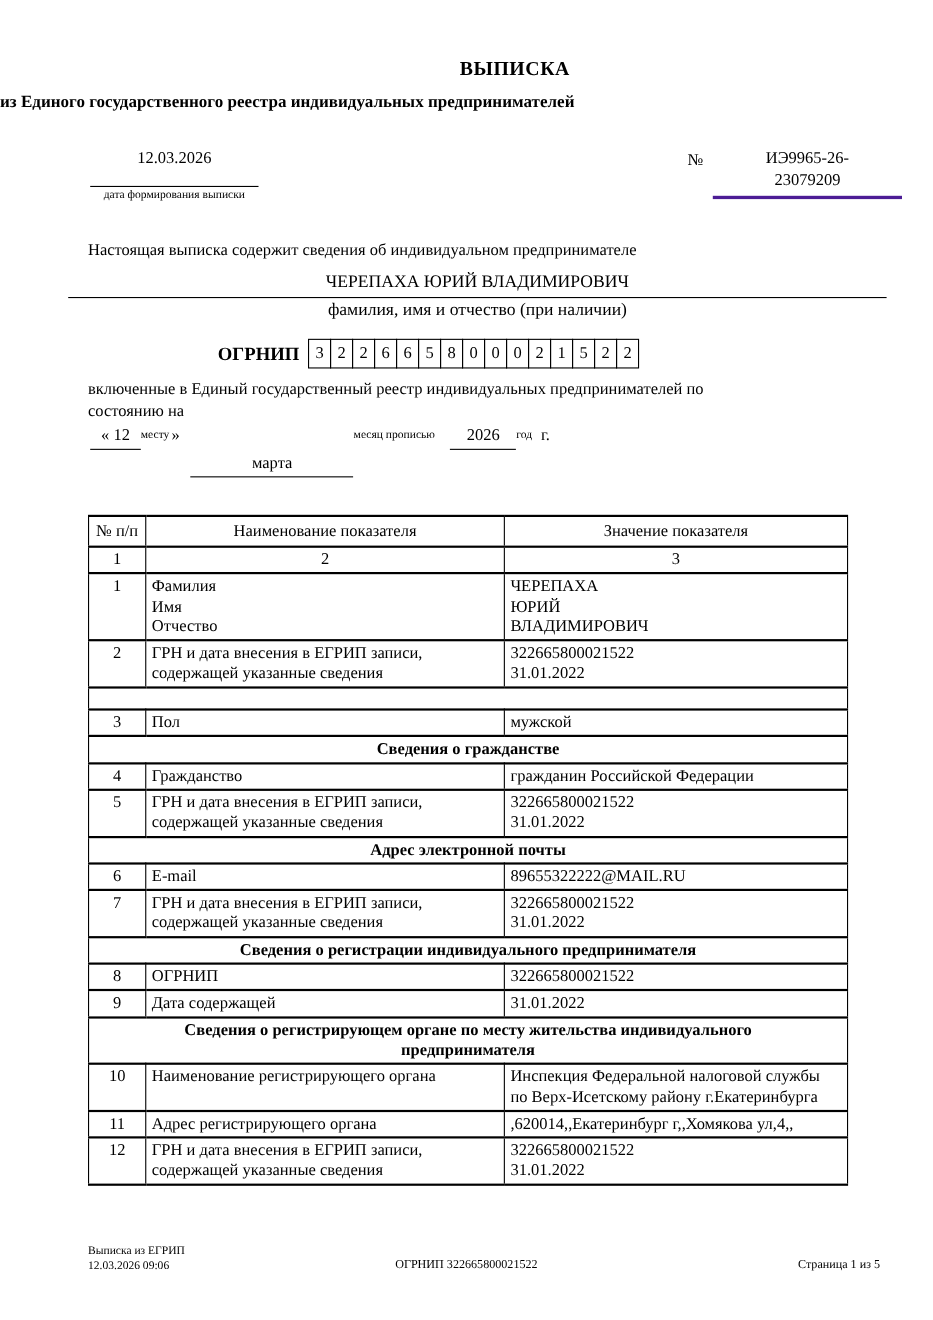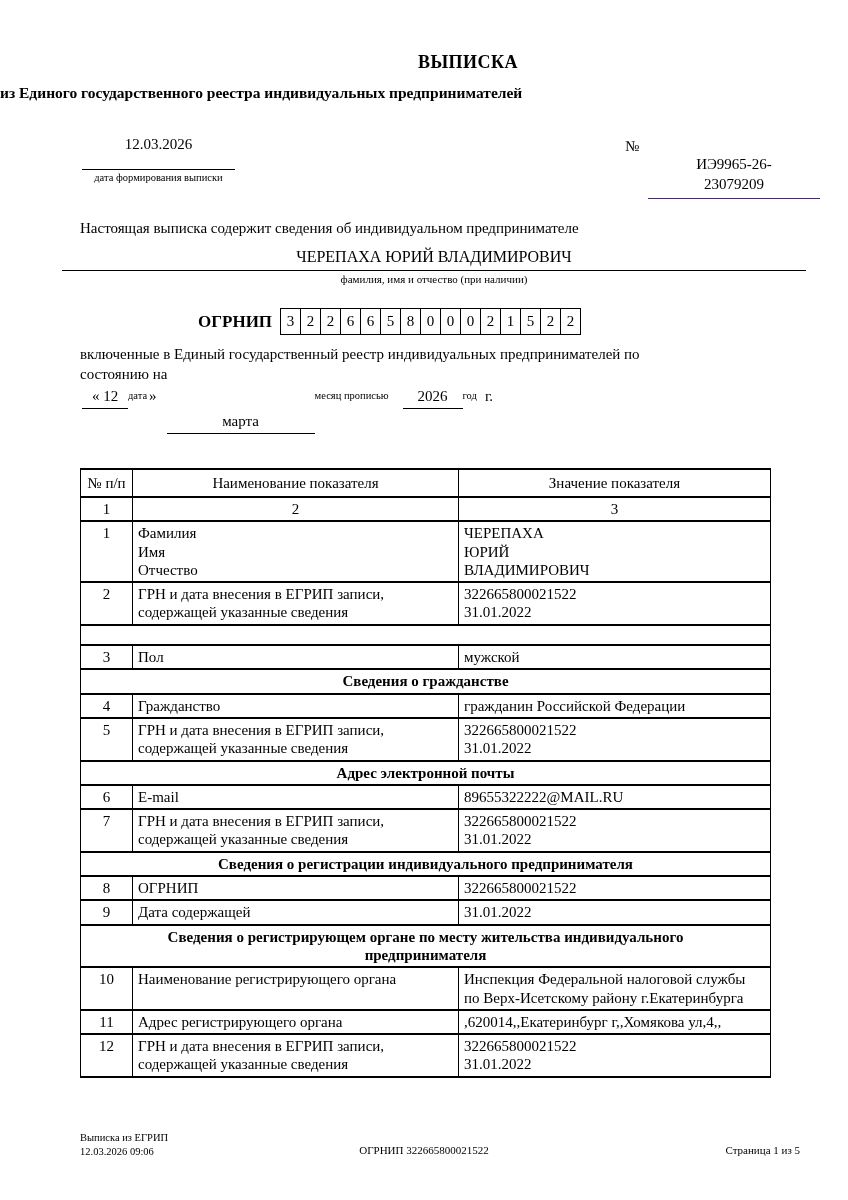--- a/index.html
+++ b/index.html
@@ -16,27 +16,27 @@
   
   .doc-title{left:0;top:52px;width:100%;text-align:center;font-size:18px;font-weight:bold;letter-spacing:0.5px;padding-left:44px;}
   .doc-subtitle{left:0;top:84px;width:100%;text-align:left;font-size:15.5px;font-weight:bold;}
 
   
   .form-date-block{left:82px;top:136px;width:153px;text-align:center;}
   .form-date-value{display:block;font-size:15px;padding-bottom:16px;border-bottom:1px solid #000;}
   .form-date-caption{display:block;font-size:10.5px;padding-top:2px;}
   .number-sign{left:625px;top:138px;font-size:15px;}
   .number-block{left:648px;top:134px;width:172px;text-align:center;}
-  .number-lines{display:block;border-bottom:1px solid #4c1d95;padding-bottom:3px;line-height:1.35;font-size:15px;margin-top:20px;}
+  .number-lines{display:block;border-bottom:3px solid #4c1d95;padding-bottom:3px;line-height:1.35;font-size:15px;}
 
   
   .intro-line{left:80px;top:220px;width:700px;font-size:15px;}
   .name-block{left:62px;top:248px;width:744px;text-align:center;}
   .name-value{display:block;font-size:16px;border-bottom:1.5px solid #000;padding-bottom:4px;}
-  .name-caption{display:block;font-size:11px;padding-top:2px;}
+  .name-caption{display:block;font-size:16px;padding-top:2px;}
 
   
   .ogrnip-row{left:198px;top:308px;display:flex;align-items:center;}
   .ogrnip-label{font-size:17px;font-weight:bold;margin-right:8px;}
   .ogrnip-boxes{display:flex;}
   .digit-box{
     width:19px;height:25px;border:1px solid #000;margin-left:-1px;
     display:flex;align-items:center;justify-content:center;font-size:15px;
   }
   .digit-box:first-child{margin-left:0;}
@@ -126,21 +126,21 @@
         <span class="digit-box">2</span>
       </span>
   </div>
 
   <div class="abs included-text">включенные в Единый государственный реестр индивидуальных предпринимателей по
 состоянию на</div>
 
   <div class="abs asof-line">
     <span class="u-col day-col">
       <span class="u-val"><span>«</span> <span>12</span></span>
-      <span class="u-cap">дата</span>
+      <span class="u-cap">месту</span>
     </span>
     <span class="q-close">»</span>
     <span class="u-col month-col">
       <span class="u-val">марта</span>
       <span class="u-cap">месяц прописью</span>
     </span>
     <span class="u-col year-col">
       <span class="u-val">2026</span>
       <span class="u-cap">год</span>
     </span>

